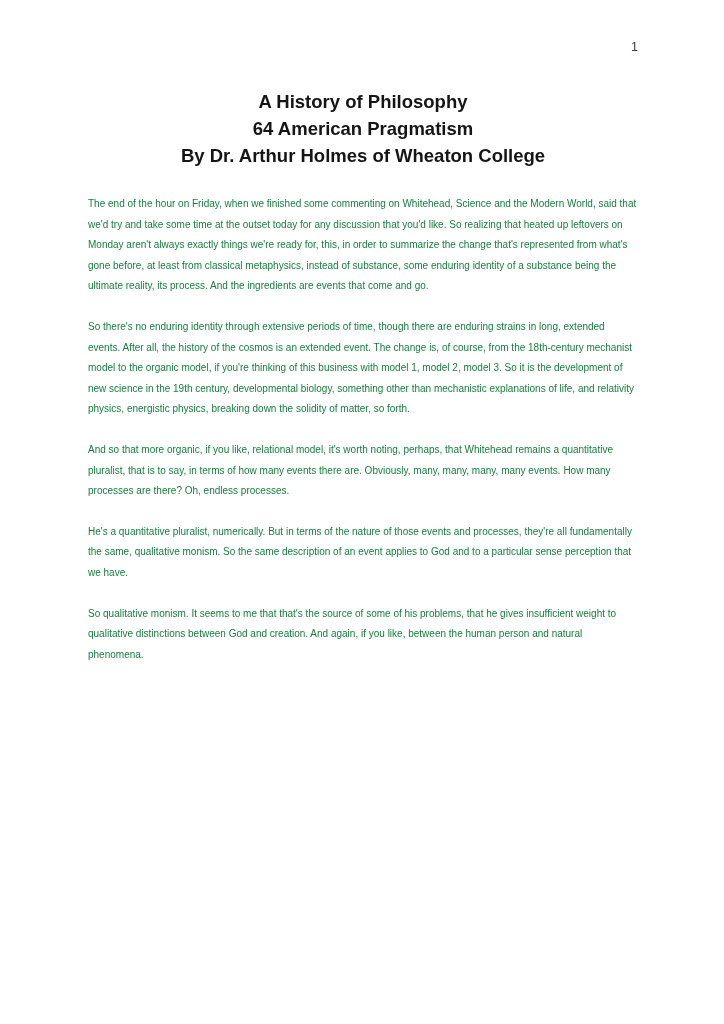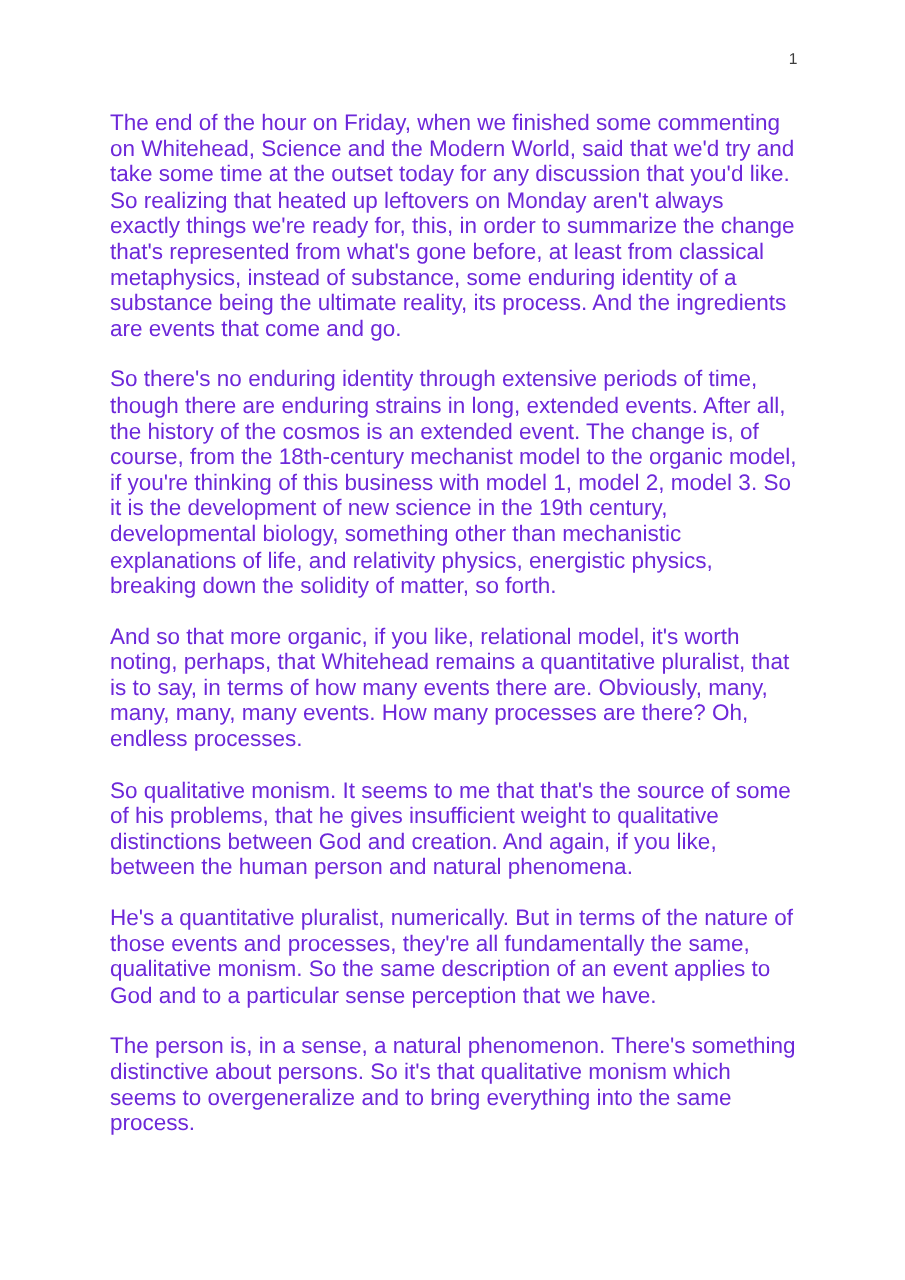--- a/index.html
+++ b/index.html
@@ -30,37 +30,41 @@
     text-align: center;
     margin-bottom: 25px;
   }
   .title-line {
     font-size: 18.5px;
     font-weight: bold;
     line-height: 27px;
     color: #151515;
   }
   .doc-body p {
-    font-size: 18px;
+    font-size: 10px;
     line-height: 20.6px;
-    color: #6d28d9;
+    color: #15803d;
     text-align: left;
     margin: 0 0 20px 0;
   }
 </style>
 </head>
 <body>
 
 <div class="page">
   <div class="page-number">1</div>
 
   <div class="content">
+    <div class="title-block">
+      <div class="title-line">A History of Philosophy</div>
+      <div class="title-line">64 American Pragmatism</div>
+      <div class="title-line">By Dr. Arthur Holmes of Wheaton College</div>
+    </div>
 
     <div class="doc-body">
       <p>The end of the hour on Friday, when we finished some commenting on Whitehead, Science and the Modern World, said that we'd try and take some time at the outset today for any discussion that you'd like. So realizing that heated up leftovers on Monday aren't always exactly things we're ready for, this, in order to summarize the change that's represented from what's gone before, at least from classical metaphysics, instead of substance, some enduring identity of a substance being the ultimate reality, its process. And the ingredients are events that come and go.</p>
       <p>So there's no enduring identity through extensive periods of time, though there are enduring strains in long, extended events. After all, the history of the cosmos is an extended event. The change is, of course, from the 18th-century mechanist model to the organic model, if you're thinking of this business with model 1, model 2, model 3. So it is the development of new science in the 19th century, developmental biology, something other than mechanistic explanations of life, and relativity physics, energistic physics, breaking down the solidity of matter, so forth.</p>
       <p>And so that more organic, if you like, relational model, it's worth noting, perhaps, that Whitehead remains a quantitative pluralist, that is to say, in terms of how many events there are. Obviously, many, many, many, many events. How many processes are there? Oh, endless processes.</p>
+      <p>He's a quantitative pluralist, numerically. But in terms of the nature of those events and processes, they're all fundamentally the same, qualitative monism. So the same description of an event applies to God and to a particular sense perception that we have.</p>
       <p>So qualitative monism. It seems to me that that's the source of some of his problems, that he gives insufficient weight to qualitative distinctions between God and creation. And again, if you like, between the human person and natural phenomena.</p>
-      <p>He's a quantitative pluralist, numerically. But in terms of the nature of those events and processes, they're all fundamentally the same, qualitative monism. So the same description of an event applies to God and to a particular sense perception that we have.</p>
-      <p>The person is, in a sense, a natural phenomenon. There's something distinctive about persons. So it's that qualitative monism which seems to overgeneralize and to bring everything into the same process.</p>
     </div>
   </div>
 </div>
 
 </body></html>

